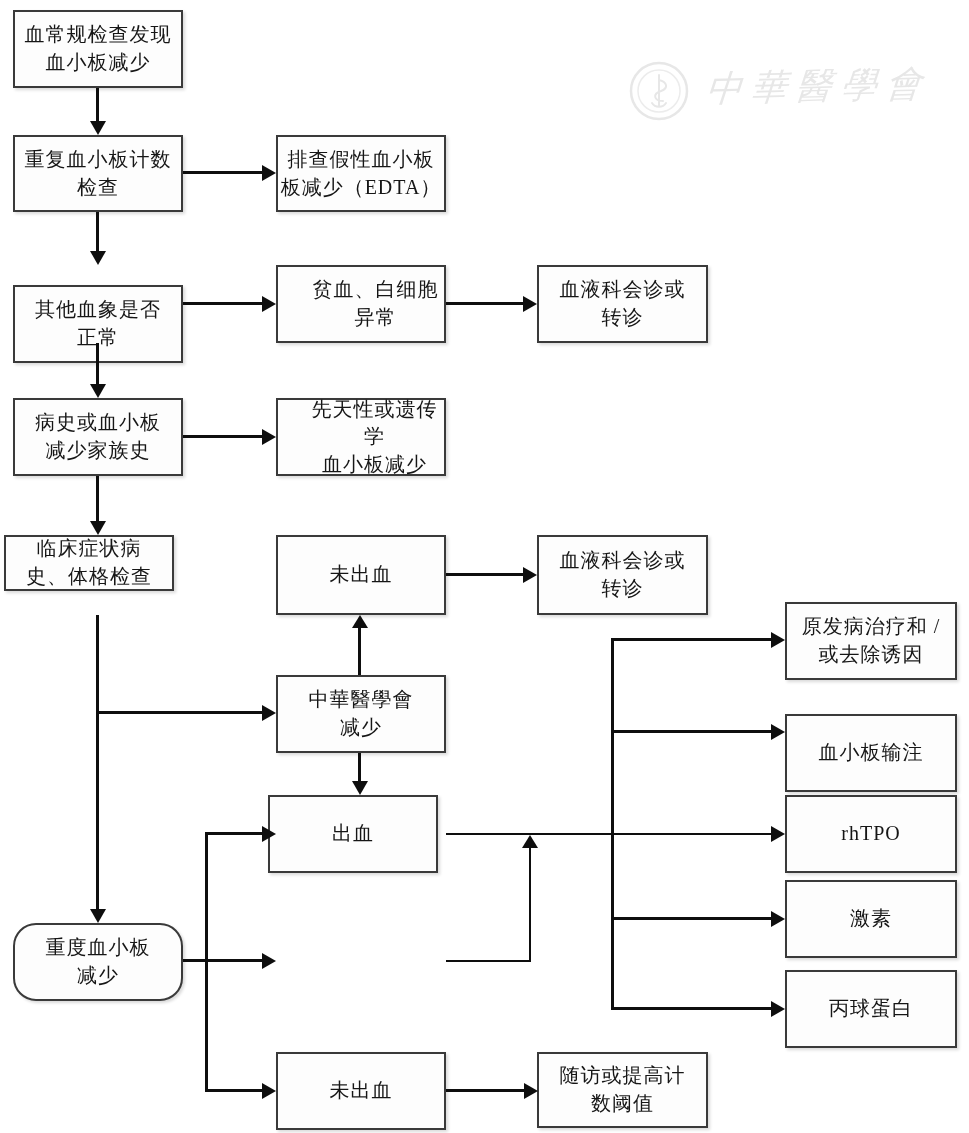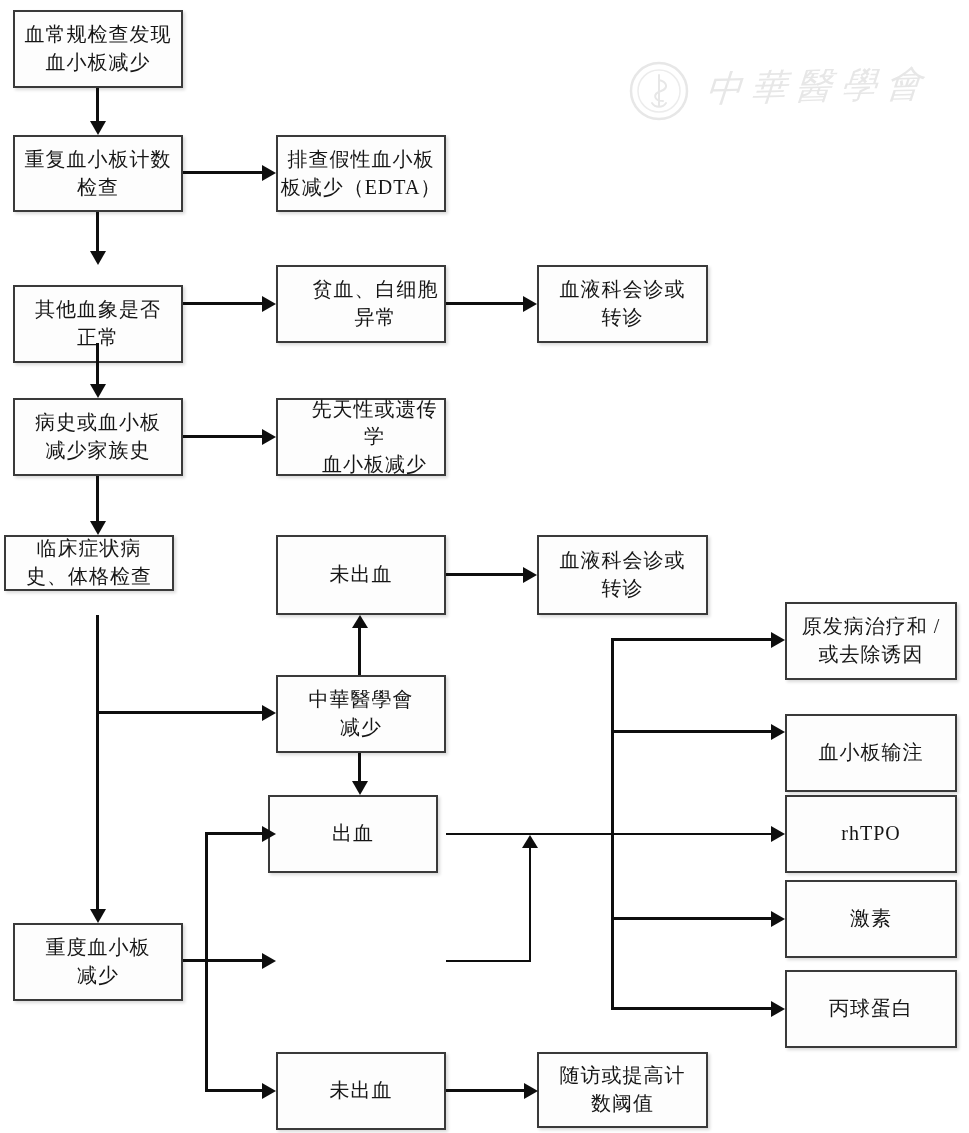--- a/index.html
+++ b/index.html
@@ -46,21 +46,21 @@
   <div class="box" style="left:13px;top:10px;width:170px;height:78px;">血常规检查发现
 血小板减少</div>
   <div class="box" style="left:13px;top:135px;width:170px;height:77px;">重复血小板计数
 检查</div>
   <div class="box" style="left:13px;top:265px;width:170px;height:78px;margin-top:20px;">其他血象是否
 正常</div>
   <div class="box" style="left:13px;top:398px;width:170px;height:78px;">病史或血小板
 减少家族史</div>
   <div class="box" style="left:4px;top:535px;width:170px;height:56px;">临床症状病
 史、体格检查</div>
-  <div class="box" style="left:13px;top:923px;width:170px;height:78px;">重度血小板
+  <div class="box" style="left:13px;top:923px;width:170px;height:78px;border-radius:23px;">重度血小板
 减少</div>
 
   <div class="box" style="left:276px;top:135px;width:170px;height:77px;">排查假性血小板
 板减少（EDTA）</div>
   <div class="box" style="left:276px;top:265px;width:170px;height:78px;padding-left:29px;">贫血、白细胞
 异常</div>
   <div class="box" style="left:276px;top:398px;width:170px;height:78px;padding-left:27px;">先天性或遗传学
 血小板减少</div>
   <div class="box" style="left:276px;top:535px;width:170px;height:80px;">未出血</div>
   <div class="box" style="left:276px;top:675px;width:170px;height:78px;">中華醫學會

